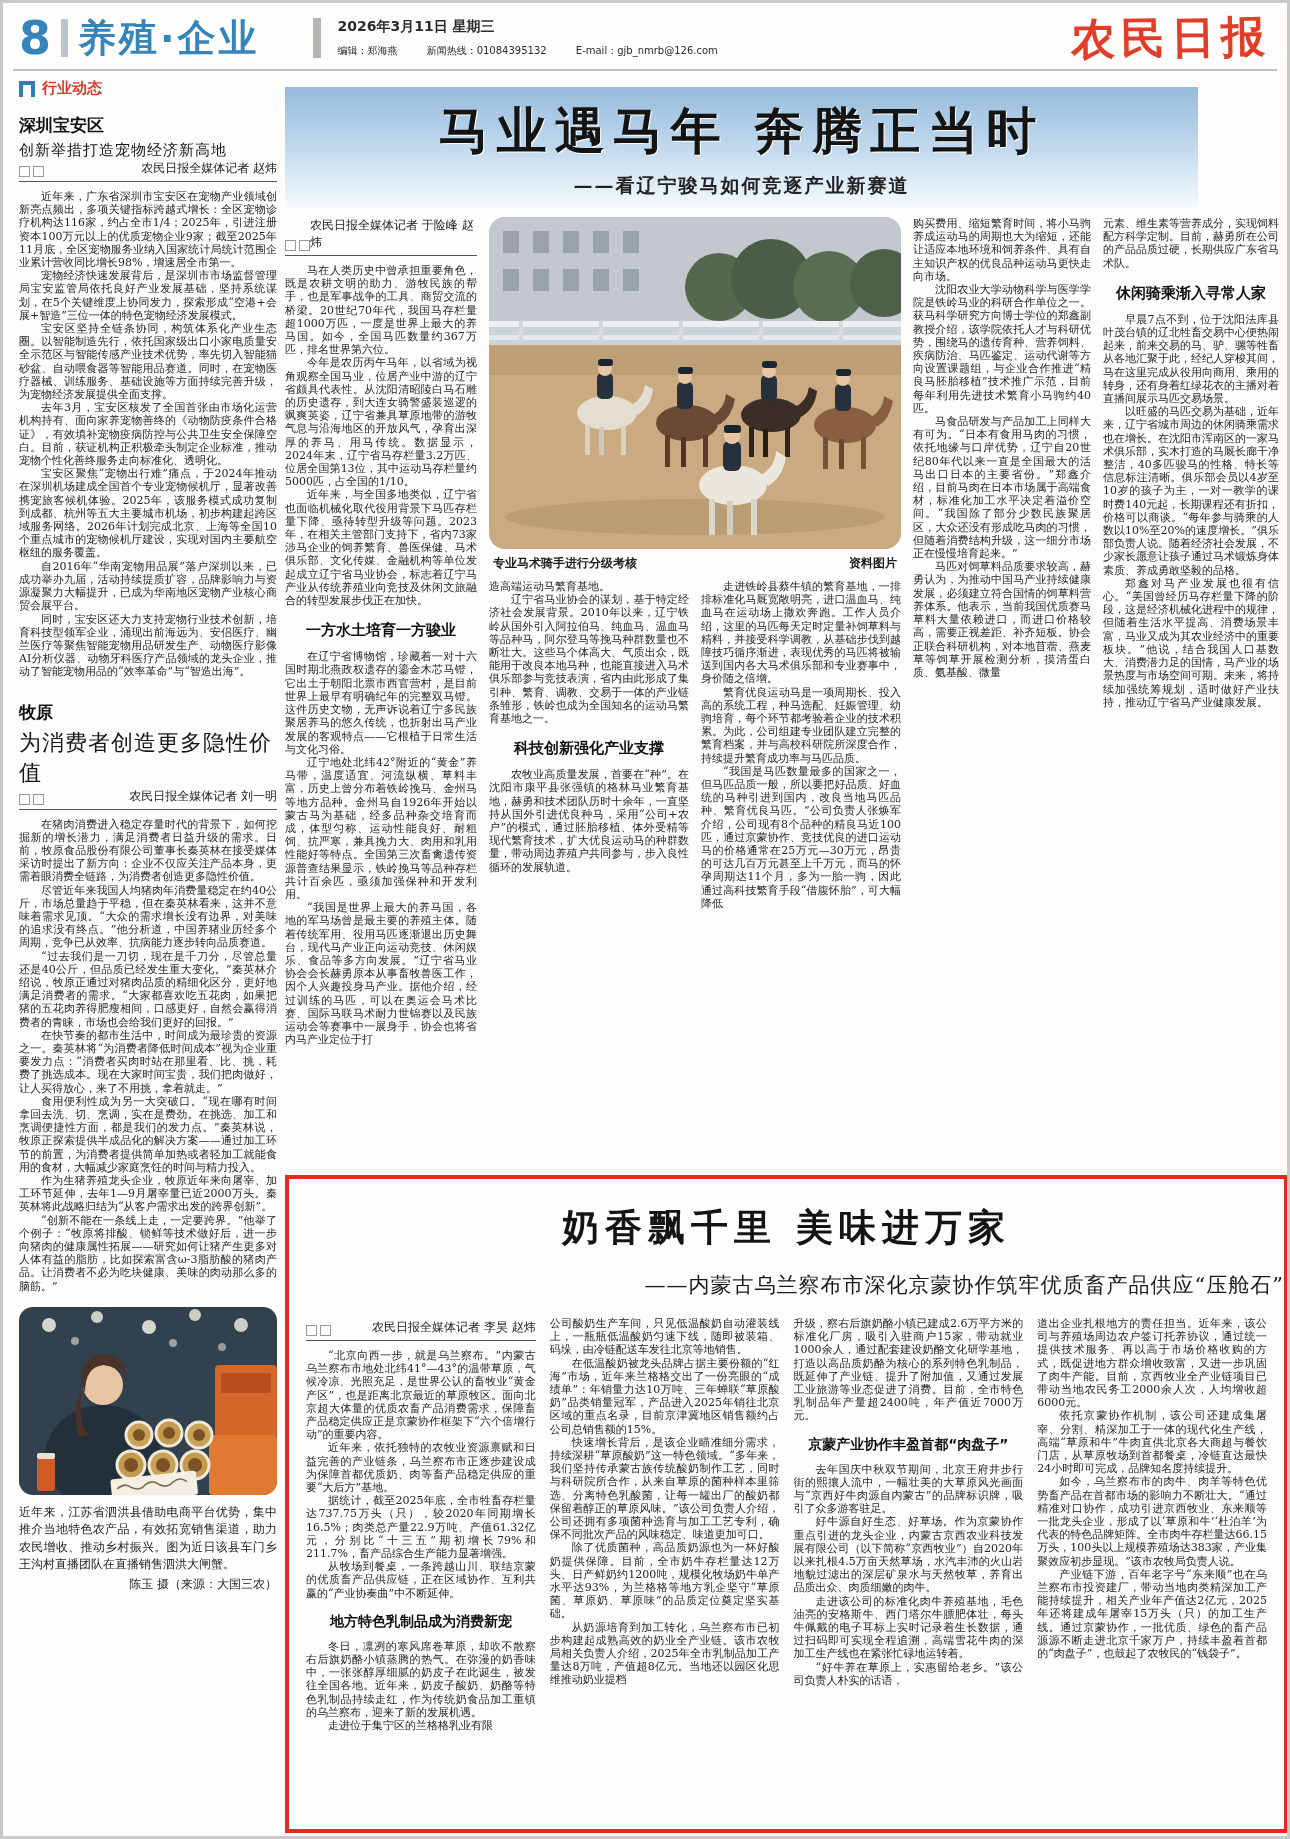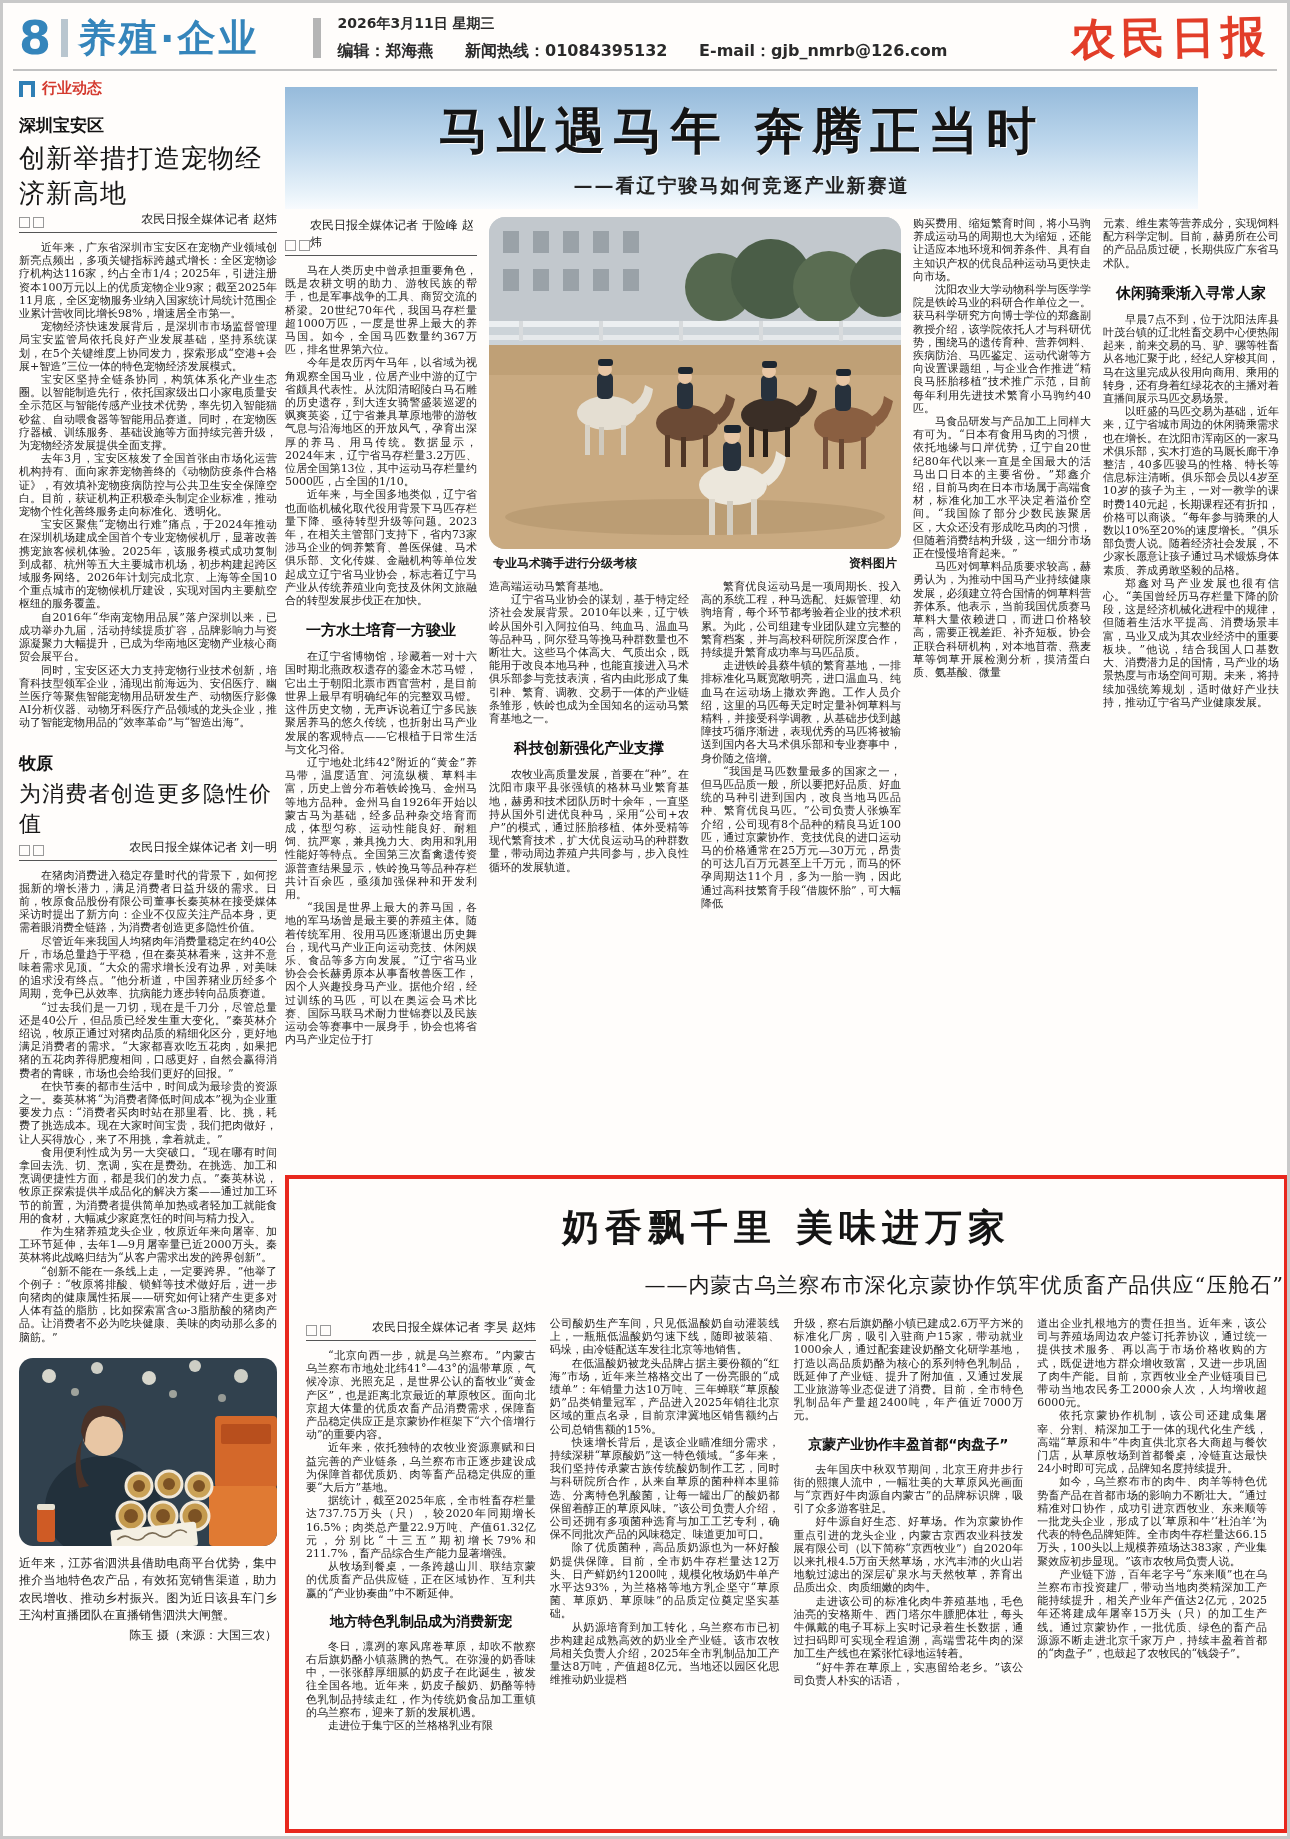--- a/index.html
+++ b/index.html
@@ -9,35 +9,35 @@
   
   .hdr{position:absolute;left:16px;top:8px;right:16px;height:54px;display:flex;align-items:center;}
   .hdr-num{font-size:46px;line-height:46px;color:#3585bb;font-weight:bold;
            font-family:"DejaVu Sans","Liberation Sans",sans-serif;}
   .hdr-bar{width:7px;height:38px;background:#b9c6cf;margin:0 10px;}
   .hdr-section{font-size:38px;color:#3585bb;font-weight:900;letter-spacing:3px;
                font-family:"DejaVu Sans","Liberation Sans",sans-serif;}
   .hdr-div2{width:8px;height:40px;background:#b5b5b5;margin:0 16px 0 54px;}
   .hdr-meta{font-family:"DejaVu Sans","Liberation Sans",sans-serif;}
   .hdr-date{font-size:14px;font-weight:bold;color:#2a2a2a;}
-  .hdr-ed{font-size:16px;font-weight:bold;color:#2a2a2a;margin-top:8px;}
+  .hdr-ed{font-size:10px;font-weight:normal;color:#2a2a2a;margin-top:8px;}
   .hdr-ed span{margin-right:26px;}
   .masthead{margin-left:auto;font-size:44px;color:#e23d28;font-weight:bold;letter-spacing:6px;
             transform:rotate(-1deg);font-family:"DejaVu Serif",serif;}
   .hrule{position:absolute;top:66px;left:10px;right:10px;height:2px;background:#c2c2c2;}
   
   .leftcol{position:absolute;left:16px;top:76px;width:258px;}
   .ind-label{display:flex;align-items:center;gap:7px;}
   .ind-icon{width:16px;height:16px;background:#2f7fb5;position:relative;}
   .ind-icon i{position:absolute;left:4px;top:4px;width:8px;height:12px;background:#fffdfb;}
   .ind-text{color:#d43a2f;font-weight:bold;font-size:15px;
             font-family:"DejaVu Sans","Liberation Sans",sans-serif;}
   .kicker{font-size:17px;font-weight:bold;color:#111;margin-top:16px;
           font-family:"DejaVu Sans","Liberation Sans",sans-serif;}
-  .atitle{font-size:26px;color:#161616;margin-top:4px;letter-spacing:1px;}
+  .atitle{font-size:15px;color:#161616;margin-top:4px;letter-spacing:1px;}
   .atitle2{font-size:22px;color:#161616;margin-top:4px;letter-spacing:1px;}
   .byrow{display:flex;justify-content:space-between;align-items:flex-end;
          border-bottom:1.5px solid #555;padding-bottom:4px;}
   .sqs{display:flex;gap:3px;}
   .sq{width:9px;height:9px;border:1px solid #999;}
   .byl{font-size:12px;color:#222;}
   .body11 p{font-size:11px;line-height:13.2px;text-align:justify;text-indent:2em;margin:0;color:#242424;}
   .cont p:first-child{text-indent:0;}
   .bodyA{margin-top:8px;max-height:548px;overflow:hidden;}
   .bodyB{margin-top:8px;max-height:628px;overflow:hidden;}
@@ -318,22 +318,22 @@
                 <p>造高端运动马繁育基地。</p>
                 <p>辽宁省马业协会的谋划，基于特定经济社会发展背景。2010年以来，辽宁铁岭从国外引入阿拉伯马、纯血马、温血马等品种马，阿尔登马等挽马种群数量也不断壮大。这些马个体高大、气质出众，既能用于改良本地马种，也能直接进入马术俱乐部参与竞技表演，省内由此形成了集引种、繁育、调教、交易于一体的产业链条雏形，铁岭也成为全国知名的运动马繁育基地之一。</p>
               </div>
             <div class="subhead">科技创新强化产业支撑</div>
             <div>
                 <p>农牧业高质量发展，首要在“种”。在沈阳市康平县张强镇的格林马业繁育基地，赫勇和技术团队历时十余年，一直坚持从国外引进优良种马，采用“公司+农户”的模式，通过胚胎移植、体外受精等现代繁育技术，扩大优良运动马的种群数量，带动周边养殖户共同参与，步入良性循环的发展轨道。</p>
               </div>
           </div>
           <div class="body11">
             <div>
+                <p>走进铁岭县蔡牛镇的繁育基地，一排排标准化马厩宽敞明亮，进口温血马、纯血马在运动场上撒欢奔跑。工作人员介绍，这里的马匹每天定时定量补饲草料与精料，并接受科学调教，从基础步伐到越障技巧循序渐进，表现优秀的马匹将被输送到国内各大马术俱乐部和专业赛事中，身价随之倍增。</p>
                 <p>繁育优良运动马是一项周期长、投入高的系统工程，种马选配、妊娠管理、幼驹培育，每个环节都考验着企业的技术积累。为此，公司组建专业团队建立完整的繁育档案，并与高校科研院所深度合作，持续提升繁育成功率与马匹品质。</p>
-                <p>走进铁岭县蔡牛镇的繁育基地，一排排标准化马厩宽敞明亮，进口温血马、纯血马在运动场上撒欢奔跑。工作人员介绍，这里的马匹每天定时定量补饲草料与精料，并接受科学调教，从基础步伐到越障技巧循序渐进，表现优秀的马匹将被输送到国内各大马术俱乐部和专业赛事中，身价随之倍增。</p>
                 <p>“我国是马匹数量最多的国家之一，但马匹品质一般，所以要把好品质、好血统的马种引进到国内，改良当地马匹品种、繁育优良马匹。”公司负责人张焕军介绍，公司现有8个品种的精良马近100匹，通过京蒙协作、竞技优良的进口运动马的价格通常在25万元—30万元，昂贵的可达几百万元甚至上千万元，而马的怀孕周期达11个月，多为一胎一驹，因此通过高科技繁育手段“借腹怀胎”，可大幅降低</p>
               </div>
           </div>
         </div>
       </div>
 
       <div class="col c4 body11 cont">
         <div class="cont">
             <p>购买费用、缩短繁育时间，将小马驹养成运动马的周期也大为缩短，还能让适应本地环境和饲养条件、具有自主知识产权的优良品种运动马更快走向市场。</p>
             <p>沈阳农业大学动物科学与医学学院是铁岭马业的科研合作单位之一。获马科学研究方向博士学位的郑鑫副教授介绍，该学院依托人才与科研优势，围绕马的遗传育种、营养饲料、疾病防治、马匹鉴定、运动代谢等方向设置课题组，与企业合作推进“精良马胚胎移植”技术推广示范，目前每年利用先进技术繁育小马驹约40匹。</p>

